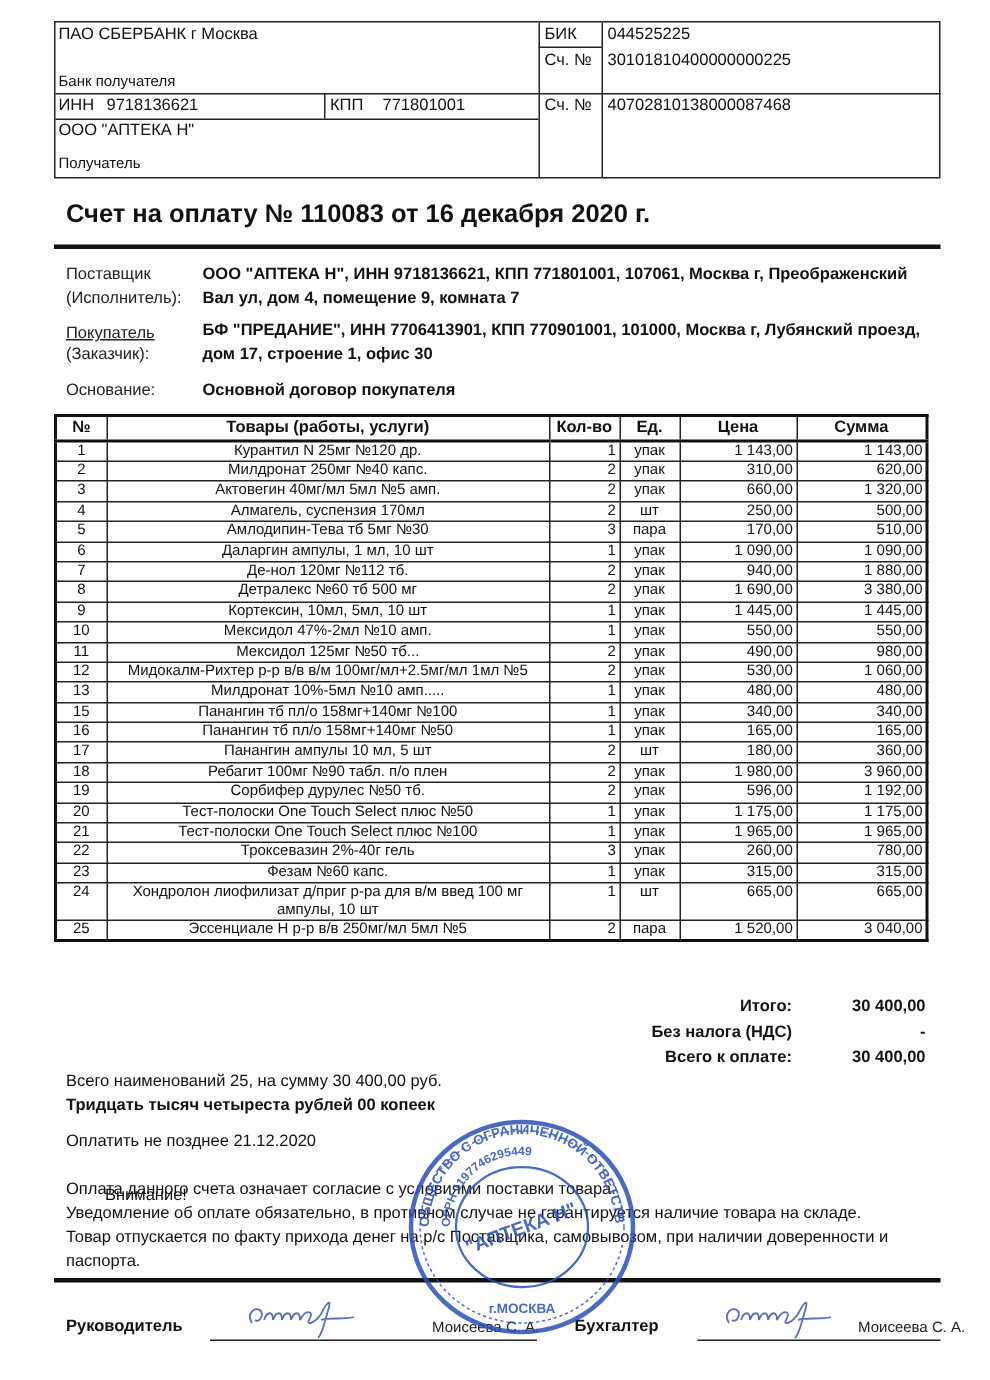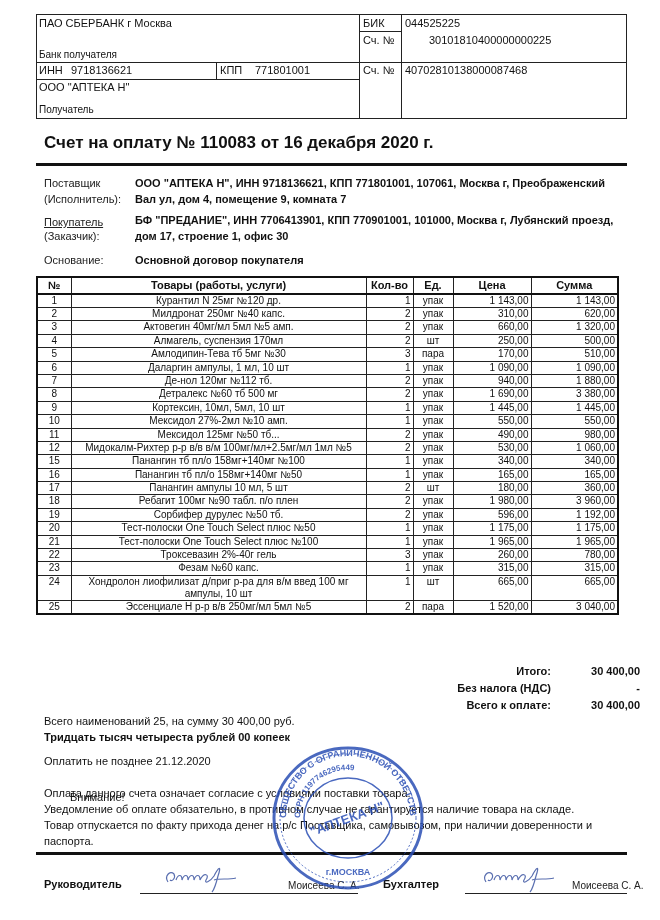--- a/index.html
+++ b/index.html
@@ -20,21 +20,21 @@
   .party .val { position: absolute; left: 91px; width: 510px; font-weight: bold; }
 
   
   table.goods { position: absolute; left: 36px; top: 276px; width: 581px; border-collapse: collapse; table-layout: fixed; border: 2px solid #111; }
   table.goods th, table.goods td { border: 1px solid #222; font-size: 10px; line-height: 12px; padding: 0 2px; vertical-align: top; height: 13.4px; }
   table.goods th { font-weight: bold; font-size: 11px; text-align: center; height: 16px; line-height: 15px; border-bottom: 2px solid #111; }
   td.n { text-align: center; }
   td.r { text-align: right; }
   td.l { text-align: center; }
 
-  .totals { position: absolute; left: 403px; top: 665px; width: 240px; font-size: 11px; font-weight: bold; }
+  .totals { position: absolute; left: 380px; top: 665px; width: 240px; font-size: 11px; font-weight: bold; }
   .totals .row { position: relative; height: 17px; }
   .totals .k { position: absolute; right: 92px; }
   .totals .v { position: absolute; right: 3px; }
 
   .txt { position: absolute; left: 44px; font-size: 11px; line-height: 16px; white-space: nowrap; }
   .bold { font-weight: bold; }
 
   .bottom-rule { position: absolute; left: 36px; top: 852px; width: 591px; height: 3px; background: #111; }
 
   .sig-label { position: absolute; top: 878px; font-size: 11px; font-weight: bold; text-align: right; }
@@ -54,21 +54,21 @@
   <div class="hl" style="left:0;top:47px;width:322px;"></div>
   <div class="hl" style="left:0;top:64px;width:322px;"></div>
   <div class="hl" style="left:322px;top:16px;width:42px;"></div>
   <div class="hl" style="left:322px;top:47px;width:268px;"></div>
 
   <div class="cell" style="left:0;top:2px;">ПАО СБЕРБАНК г Москва</div>
   <div class="cell" style="left:0;top:33px;font-size:10px;">Банк получателя</div>
   <div class="cell" style="left:324px;top:2px;">БИК</div>
   <div class="cell" style="left:366px;top:2px;">044525225</div>
   <div class="cell" style="left:324px;top:19px;">Сч. №</div>
-  <div class="cell" style="left:366px;top:19px;margin-left:24px;">30101810400000000225</div>
+  <div class="cell" style="left:366px;top:19px;">30101810400000000225</div>
 
   <div class="cell" style="left:0;top:49px;">ИНН</div>
   <div class="cell" style="left:32px;top:49px;">9718136621</div>
   <div class="cell" style="left:181px;top:49px;">КПП</div>
   <div class="cell" style="left:216px;top:49px;">771801001</div>
   <div class="cell" style="left:324px;top:49px;">Сч. №</div>
   <div class="cell" style="left:366px;top:49px;">40702810138000087468</div>
 
   <div class="cell" style="left:0;top:66px;">ООО "АПТЕКА Н"</div>
   <div class="cell" style="left:0;top:88px;font-size:10px;">Получатель</div>
@@ -181,41 +181,49 @@
       <tr>
         <td class="n">9</td>
         <td class="l">Кортексин, 10мл, 5мл, 10 шт</td>
         <td class="r">1</td>
         <td class="l">упак</td>
         <td class="r">1 445,00</td>
         <td class="r">1 445,00</td>
       </tr>
       <tr>
         <td class="n">10</td>
-        <td class="l">Мексидол 27%-2мл №10 амп.</td>
+        <td class="l">Мексидол 47%-2мл №10 амп.</td>
         <td class="r">1</td>
         <td class="l">упак</td>
         <td class="r">550,00</td>
         <td class="r">550,00</td>
       </tr>
       <tr>
         <td class="n">11</td>
         <td class="l">Мексидол 125мг №50 тб...</td>
         <td class="r">2</td>
         <td class="l">упак</td>
         <td class="r">490,00</td>
         <td class="r">980,00</td>
       </tr>
       <tr>
         <td class="n">12</td>
         <td class="l">Мидокалм-Рихтер р-р в/в в/м 100мг/мл+2.5мг/мл 1мл №5</td>
         <td class="r">2</td>
         <td class="l">упак</td>
         <td class="r">530,00</td>
         <td class="r">1 060,00</td>
+      </tr>
+      <tr>
+        <td class="n">13</td>
+        <td class="l">Милдронат 10%-5мл №10 амп.....</td>
+        <td class="r">1</td>
+        <td class="l">упак</td>
+        <td class="r">480,00</td>
+        <td class="r">480,00</td>
       </tr>
       <tr>
         <td class="n">15</td>
         <td class="l">Панангин тб пл/о 158мг+140мг №100</td>
         <td class="r">1</td>
         <td class="l">упак</td>
         <td class="r">340,00</td>
         <td class="r">340,00</td>
       </tr>
       <tr>

